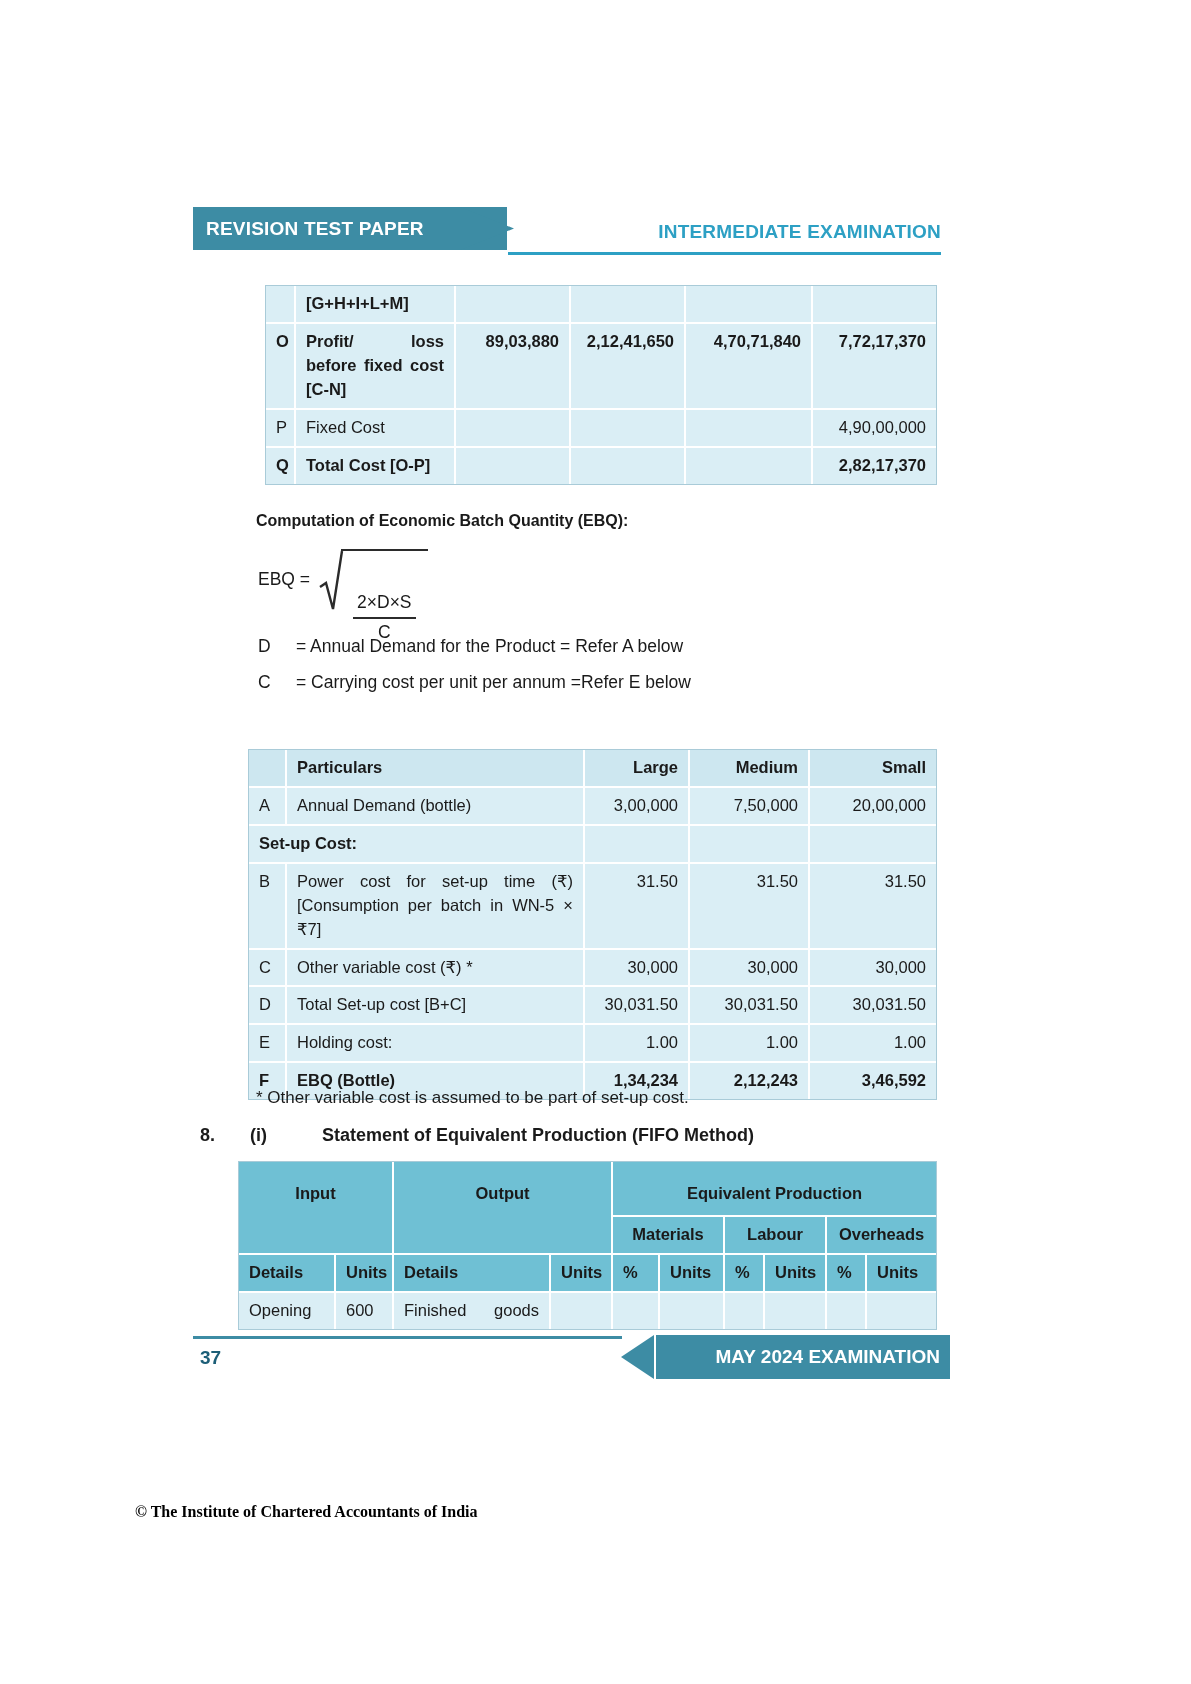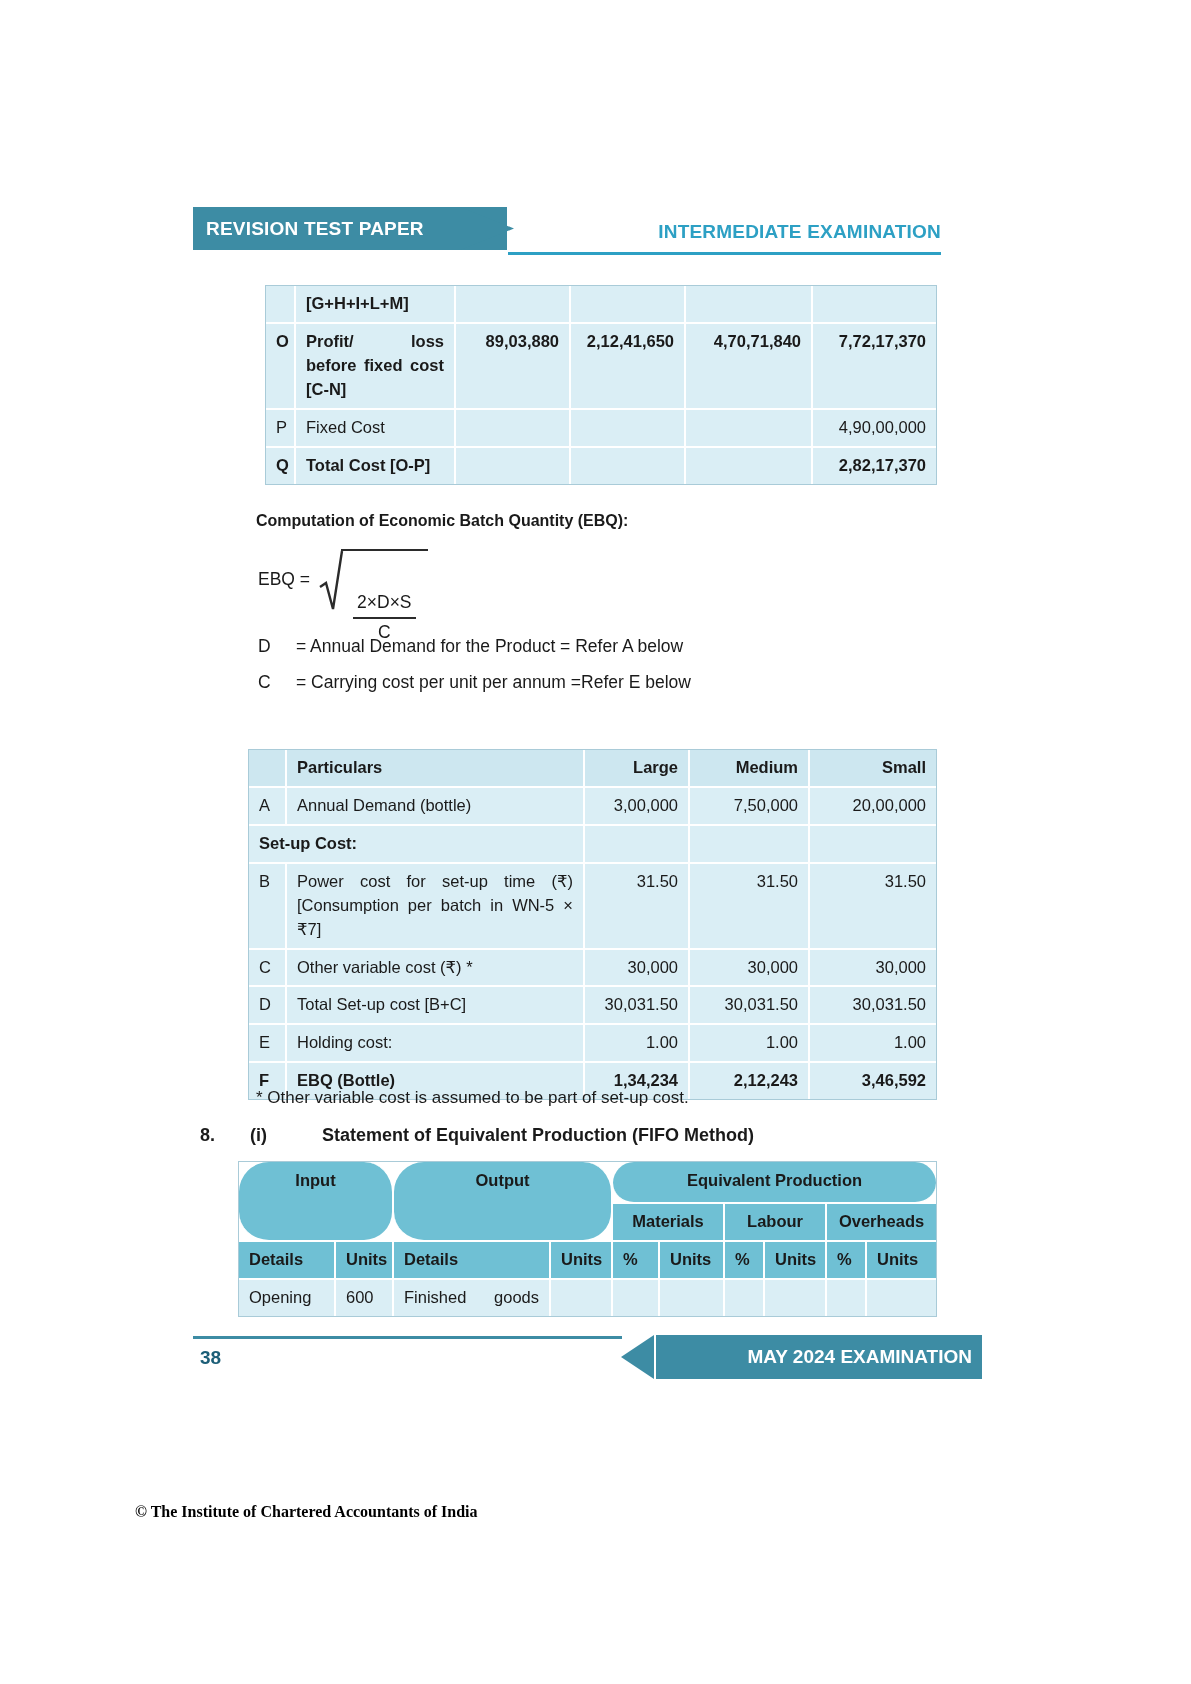--- a/index.html
+++ b/index.html
@@ -54,29 +54,29 @@
 
   .sec8 { position:absolute; left:200px; top:1125px; font-size:18px; font-weight:bold; }
   .sec8 .n8 { display:inline-block; width:50px; }
   .sec8 .sub8 { display:inline-block; width:72px; }
 
   .t3 { position:absolute; left:238px; top:1161px; width:697px; border:1px solid #a9cbd8; background:#fff; }
   .t3 td { font-size:16.5px; }
   .t3 .hd { background:var(--table_header_teal,#6fc0d4); font-weight:bold; }
   .t3 .gc { text-align:center; }
   .t3 .rs { vertical-align:top; padding-top:9px; }
-  .t3 .grow td { padding-top:7px; padding-bottom:9px;border-radius:30px; }
+  .t3 .grow td { padding-top:20px; padding-bottom:9px; }
   .t3 .body-cell { background:var(--table_blue,#daeef5); }
   .justify-last { text-align:justify; text-align-last:justify; }
 
   
   .footer-rule { position:absolute; left:193px; top:1336px; width:429px; height:3px; background:var(--banner_teal,#3d8ca4); }
   .footer-arrow { position:absolute; left:621px; top:1335px; width:33px; height:44px;
     background:var(--banner_teal,#3d8ca4); clip-path:polygon(100% 0,0 50%,100% 100%); }
-  .footer-banner { position:absolute; left:656px; top:1335px; width:326px; height:44px;
+  .footer-banner { position:absolute; left:656px; top:1335px; width:294px; height:44px;
     background:var(--banner_teal,#3d8ca4); color:#fff; font-size:19px; font-weight:bold;
     line-height:44px; text-align:right; padding-right:10px; white-space:nowrap; }
   .page-number { position:absolute; left:200px; top:1347px; font-size:19px; font-weight:bold; color:#1c5e77; }
   .copyright { position:absolute; left:135px; top:1503px; font-family:"Liberation Serif","DejaVu Serif",serif;
     font-weight:bold; font-size:16px; color:#000; }
 </style>
 </head>
 <body>
 
 <div class="page">
@@ -279,17 +279,17 @@
         <td class="body-cell"></td>
         <td class="body-cell"></td>
         <td class="body-cell"></td>
       </tr>
     </tbody>
   </table>
 
   <div class="footer-rule"></div>
   <div class="footer-arrow"></div>
   <div class="footer-banner">MAY 2024 EXAMINATION</div>
-  <div class="page-number">38</div>
+  <div class="page-number">37</div>
 
   <div class="copyright">© The Institute of Chartered Accountants of India</div>
 
 </div>
 
 </body></html>

